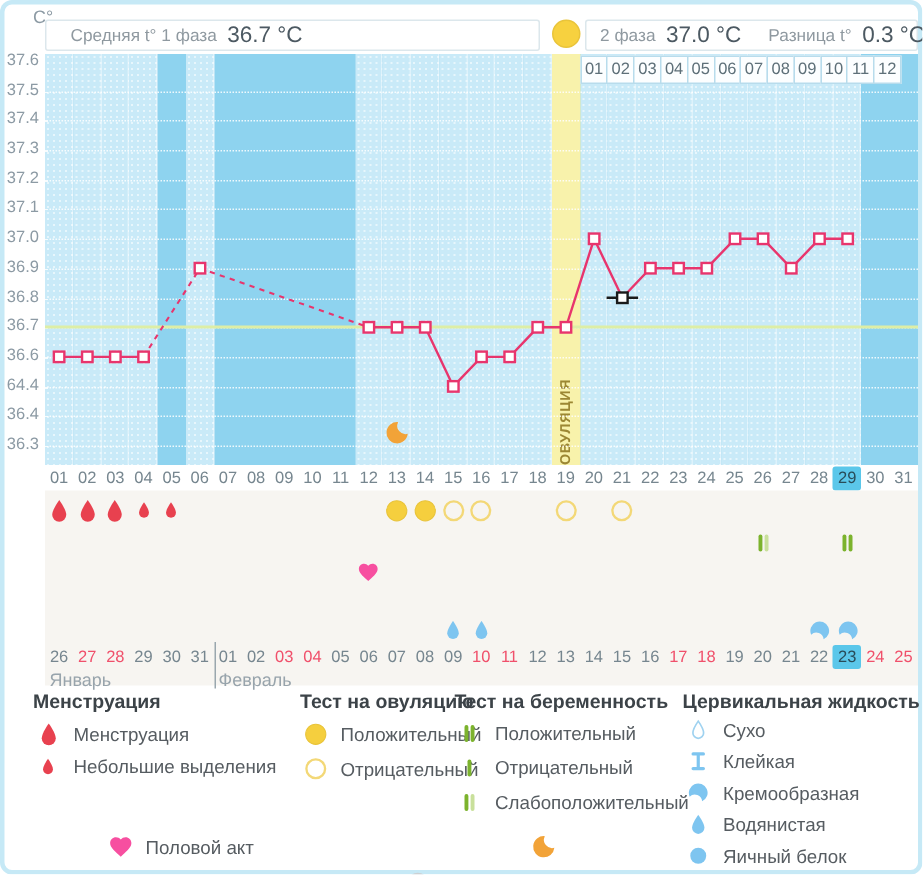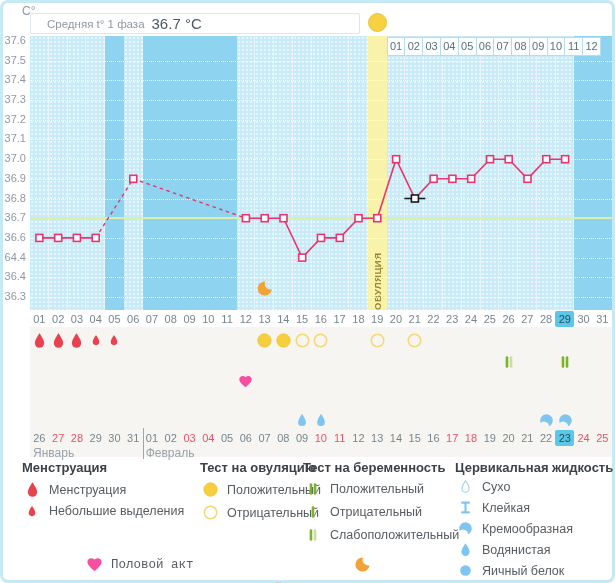--- a/index.html
+++ b/index.html
@@ -46,20 +46,26 @@
 <div class="widget">
   <div class="unit">C°</div>
 
   <div class="hdr-bar hdr-left">
     <span class="lab">Средняя t° 1 фаза</span>
     <span class="val">36.7 °C</span>
   </div>
 
   <div class="ovu-dot"></div>
 
+  <div class="hdr-bar hdr-right">
+    <span class="lab">2 фаза</span>
+    <span class="val">37.0 °C</span>
+    <span class="lab gap">Разница t°</span>
+    <span class="val">0.3 °C</span>
+  </div>
 
   <div id="yaxis">
       <div class="ytick" style="top: 34px;">37.6</div>
       <div class="ytick" style="top: 53.6923px;">37.5</div>
       <div class="ytick" style="top: 73.3846px;">37.4</div>
       <div class="ytick" style="top: 93.0769px;">37.3</div>
       <div class="ytick" style="top: 112.769px;">37.2</div>
       <div class="ytick" style="top: 132.462px;">37.1</div>
       <div class="ytick" style="top: 152.154px;">37.0</div>
       <div class="ytick" style="top: 171.846px;">36.9</div>
@@ -421,21 +427,21 @@
         <span class="lb">Водянистая</span>
       </div>
       <div class="lg-item" style="left: 455px; top: 563px;">
         <span class="ic">
           <svg width="15" height="15" viewBox="0 0 24 24">
             <circle cx="12" cy="12" r="8.5" fill="#7ec5f0"></circle>
           </svg>
         </span>
         <span class="lb">Яичный белок</span>
       </div>
-      <div class="lg-item" style="left: 84px; top: 556px; font-family: Liberation Mono, monospace;">
+      <div class="lg-item" style="left: 70px; top: 556px;">
         <span class="ic">
           <svg width="17" height="17" viewBox="0 0 24 24">
             <path d="M12 21.3 10.55 20C5.4 15.4 2 12.3 2 8.5 2 5.4 4.4 3 7.5 3c1.7 0 3.4.8 4.5 2.1A6 6 0 0 1 16.5 3C19.6 3 22 5.4 22 8.5c0 3.8-3.4 6.9-8.55 11.5Z" fill="#f74fa0"></path>
           </svg>
         </span>
         <span class="lb">Половой акт</span>
       </div>
       <div class="lg-item" style="left: 228px; top: 580px; flex-direction: column;">
         <span class="ic">
           <svg width="17" height="17" viewBox="0 0 24 24">

